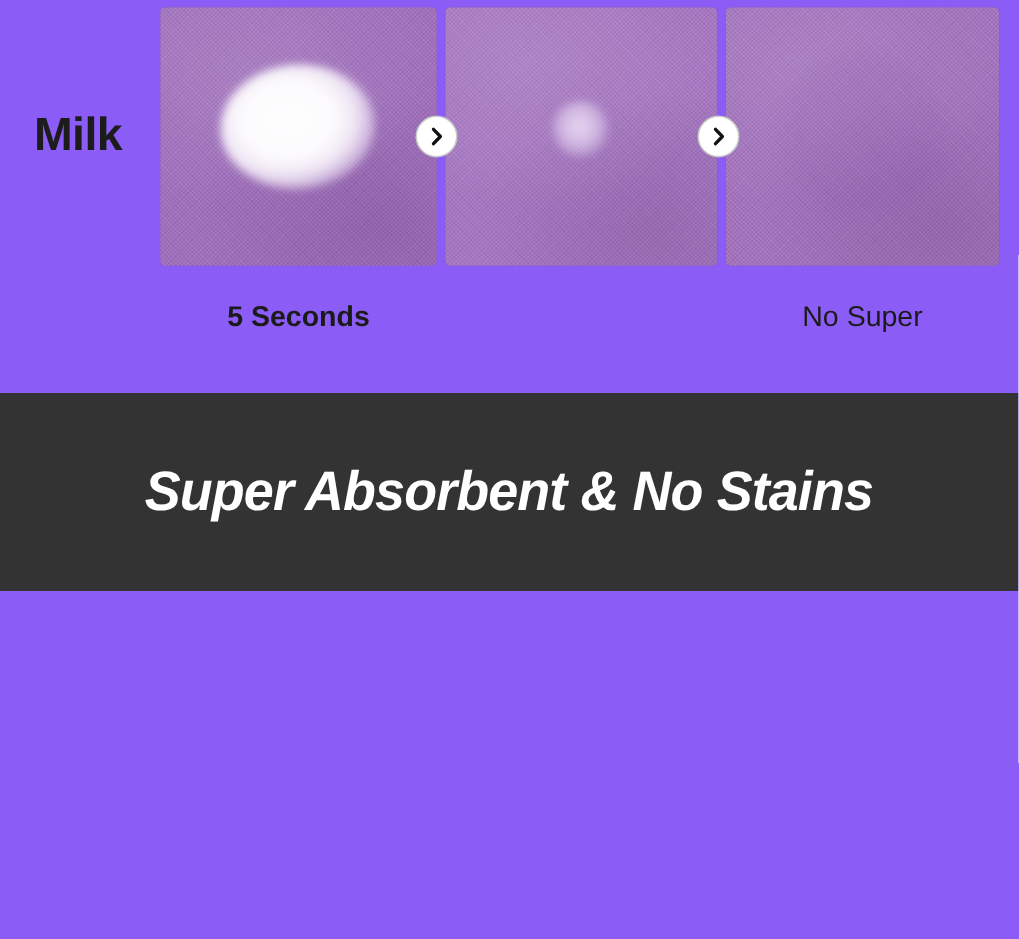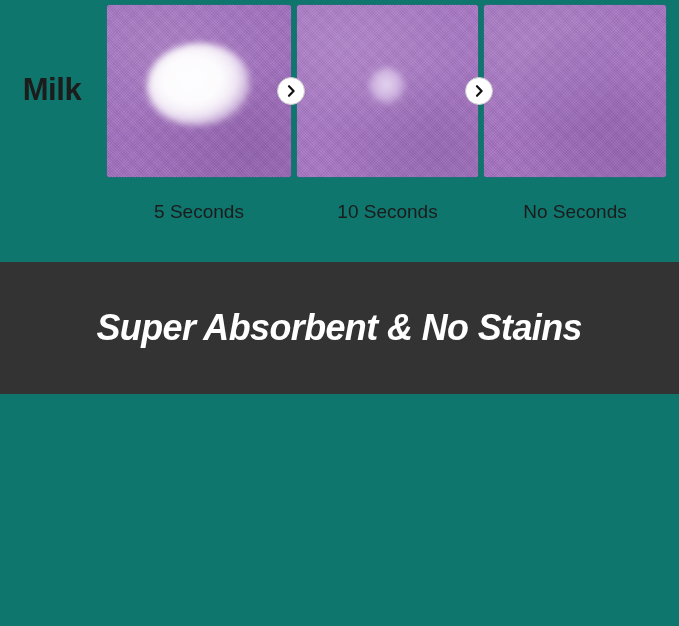--- a/index.html
+++ b/index.html
@@ -9,21 +9,21 @@
     background: #ffffff;
   }
   body {
     font-family: "Liberation Sans", sans-serif;
   }
 
   #infographic {
     position: relative;
     width: 679px;
     height: 626px;
-    background: #0f766e;
+    background: #8b5cf6;
     overflow: hidden;
   }
 
   
   .demo-row {
     position: absolute;
     left: 0;
     width: 679px;
   }
   .row-milk  { top: 0px;   height: 240px; }
@@ -166,21 +166,21 @@
     position: absolute;
     text-align: center;
     color: #1b1b1b;
     font-size: 19px;
     font-family: "Liberation Sans", sans-serif;
     font-weight: 400;
     line-height: 1;
     white-space: nowrap;
   }
   .row-milk  .caption { top: 202px; }
-  .caption-1 { left: 107px; width: 184px; }
+  .caption-1 { left: 107px; width: 184px; font-weight: bold; }
   .caption-2 { left: 297px; width: 181px; }
   .caption-3 { left: 484px; width: 182px; }
 
   
   .headline-banner {
     position: absolute;
     left: 0;
     top: 262px;
     width: 679px;
     height: 132px;
@@ -230,22 +230,21 @@
         <path d="M5 2.2 L9.6 7 L5 11.8" fill="none" stroke="#111111" stroke-width="2.2" stroke-linecap="round" stroke-linejoin="round"></path>
       </svg>
     </div>
 
     <div class="panel panel-3">
       <div class="fabric tone-c"></div>
       <div class="mark ghost-ring"></div>
     </div>
 
     <div class="caption caption-1">5 Seconds</div>
-    <div class="caption caption-2">10 Seconds</div>
-    <div class="caption caption-3">No Seconds</div>
+    <div class="caption caption-3">No Super</div>
   </div>
 
   <div class="headline-banner">
     <div class="headline-text">Super Absorbent &amp; No Stains</div>
   </div>
 
   <div class="demo-row row-water">
 
     
 

